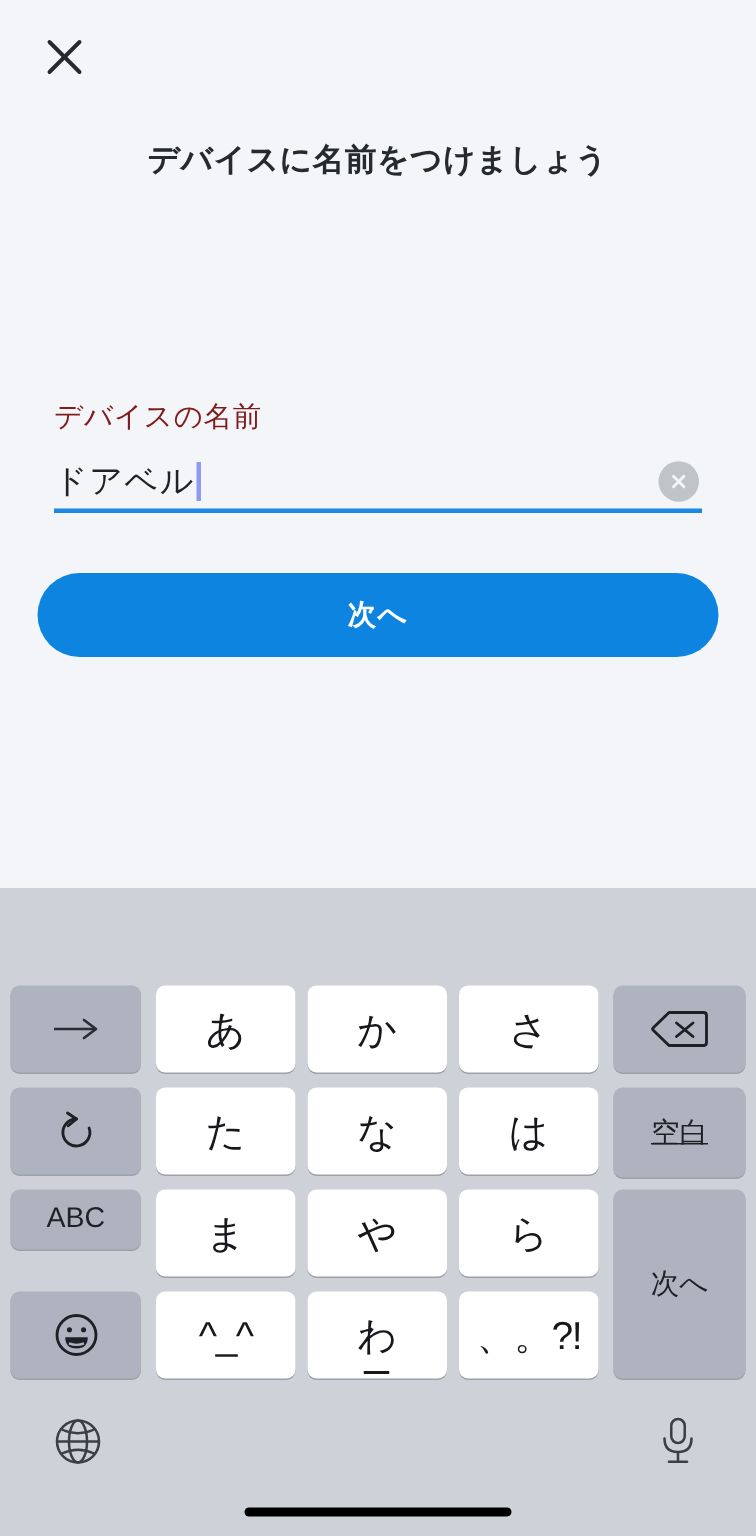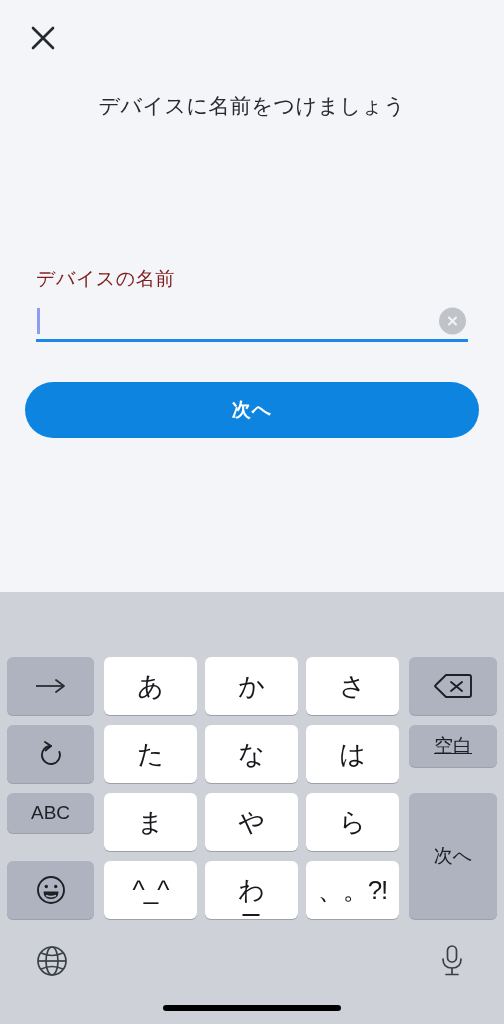--- a/index.html
+++ b/index.html
@@ -21,21 +21,21 @@
     position:absolute; left:25px; top:20px;
     width:36px; height:36px;
     display:flex; align-items:center; justify-content:center;
     background:transparent; border:none; cursor:pointer;
   }
   .close-btn svg { display:block; }
 
   .page-title {
     position:absolute; left:0; top:92px; width:504px;
     text-align:center;
-    font-size:21px; font-weight:400; letter-spacing:.5px;
+    font-size:21px; font-weight:700; letter-spacing:.5px;
     color:#26292e;
   }
 
   .field-block {
     position:absolute; left:36px; top:266px; width:432px;
   }
   .field-label {
     font-size:19px; color:#7f1d1d; letter-spacing:.5px;
     line-height:26px;
   }
@@ -156,20 +156,21 @@
       </svg>
     </span>
   </button>
 
   <div class="page-title">デバイスに名前をつけましょう</div>
 
   <div class="field-block">
     <div class="field-label">デバイスの名前</div>
 
     <div class="field-row">
+      <span class="field-value">ドアベル</span>
       <span class="caret"></span>
 
       <button class="clear-btn" aria-label="clear">
         <span>
           <svg width="15" height="15" viewBox="0 0 15 15">
             <line x1="4" y1="4" x2="11" y2="11" stroke="#f4f5f9" stroke-width="1.9" stroke-linecap="round"></line>
             <line x1="11" y1="4" x2="4" y2="11" stroke="#f4f5f9" stroke-width="1.9" stroke-linecap="round"></line>
           </svg>
         </span>
       </button>
@@ -208,21 +209,21 @@
       <span>
         <svg width="28" height="28" viewBox="0 0 28 28">
           <path d="M14 6 A9 9 0 1 0 22.4 12" fill="none" stroke="#1d2024" stroke-width="1.9" stroke-linecap="round"></path>
           <polyline points="8,2 14,6 8.5,10.5" fill="none" stroke="#1d2024" stroke-width="1.9" stroke-linecap="round" stroke-linejoin="round"></polyline>
         </svg>
       </span>
     </button>
     <button class="key char" style="left:104px; top:68px; width:93px; height:58px;">た</button>
     <button class="key char" style="left:205px; top:68px; width:93px; height:58px;">な</button>
     <button class="key char" style="left:306px; top:68px; width:93px; height:58px;">は</button>
-    <button class="key fn small" style="left:409px; top:68px; width:88px; height:42px;text-decoration:underline;">空白</button>
+    <button class="key fn small" style="left:409px; top:68px; width:88px; height:60px;text-decoration:underline;">空白</button>
 
     <button class="key fn small" style="left:7px; top:136px; width:87px; height:40px;">ABC</button>
     <button class="key char" style="left:104px; top:136px; width:93px; height:58px;">ま</button>
     <button class="key char" style="left:205px; top:136px; width:93px; height:58px;">や</button>
     <button class="key char" style="left:306px; top:136px; width:93px; height:58px;">ら</button>
 
     <button class="key fn small" style="left:409px; top:136px; width:88px; height:126px;">次へ</button>
 
     <button class="key fn" style="left:7px; top:204px; width:87px; height:58px;">
       <span>

